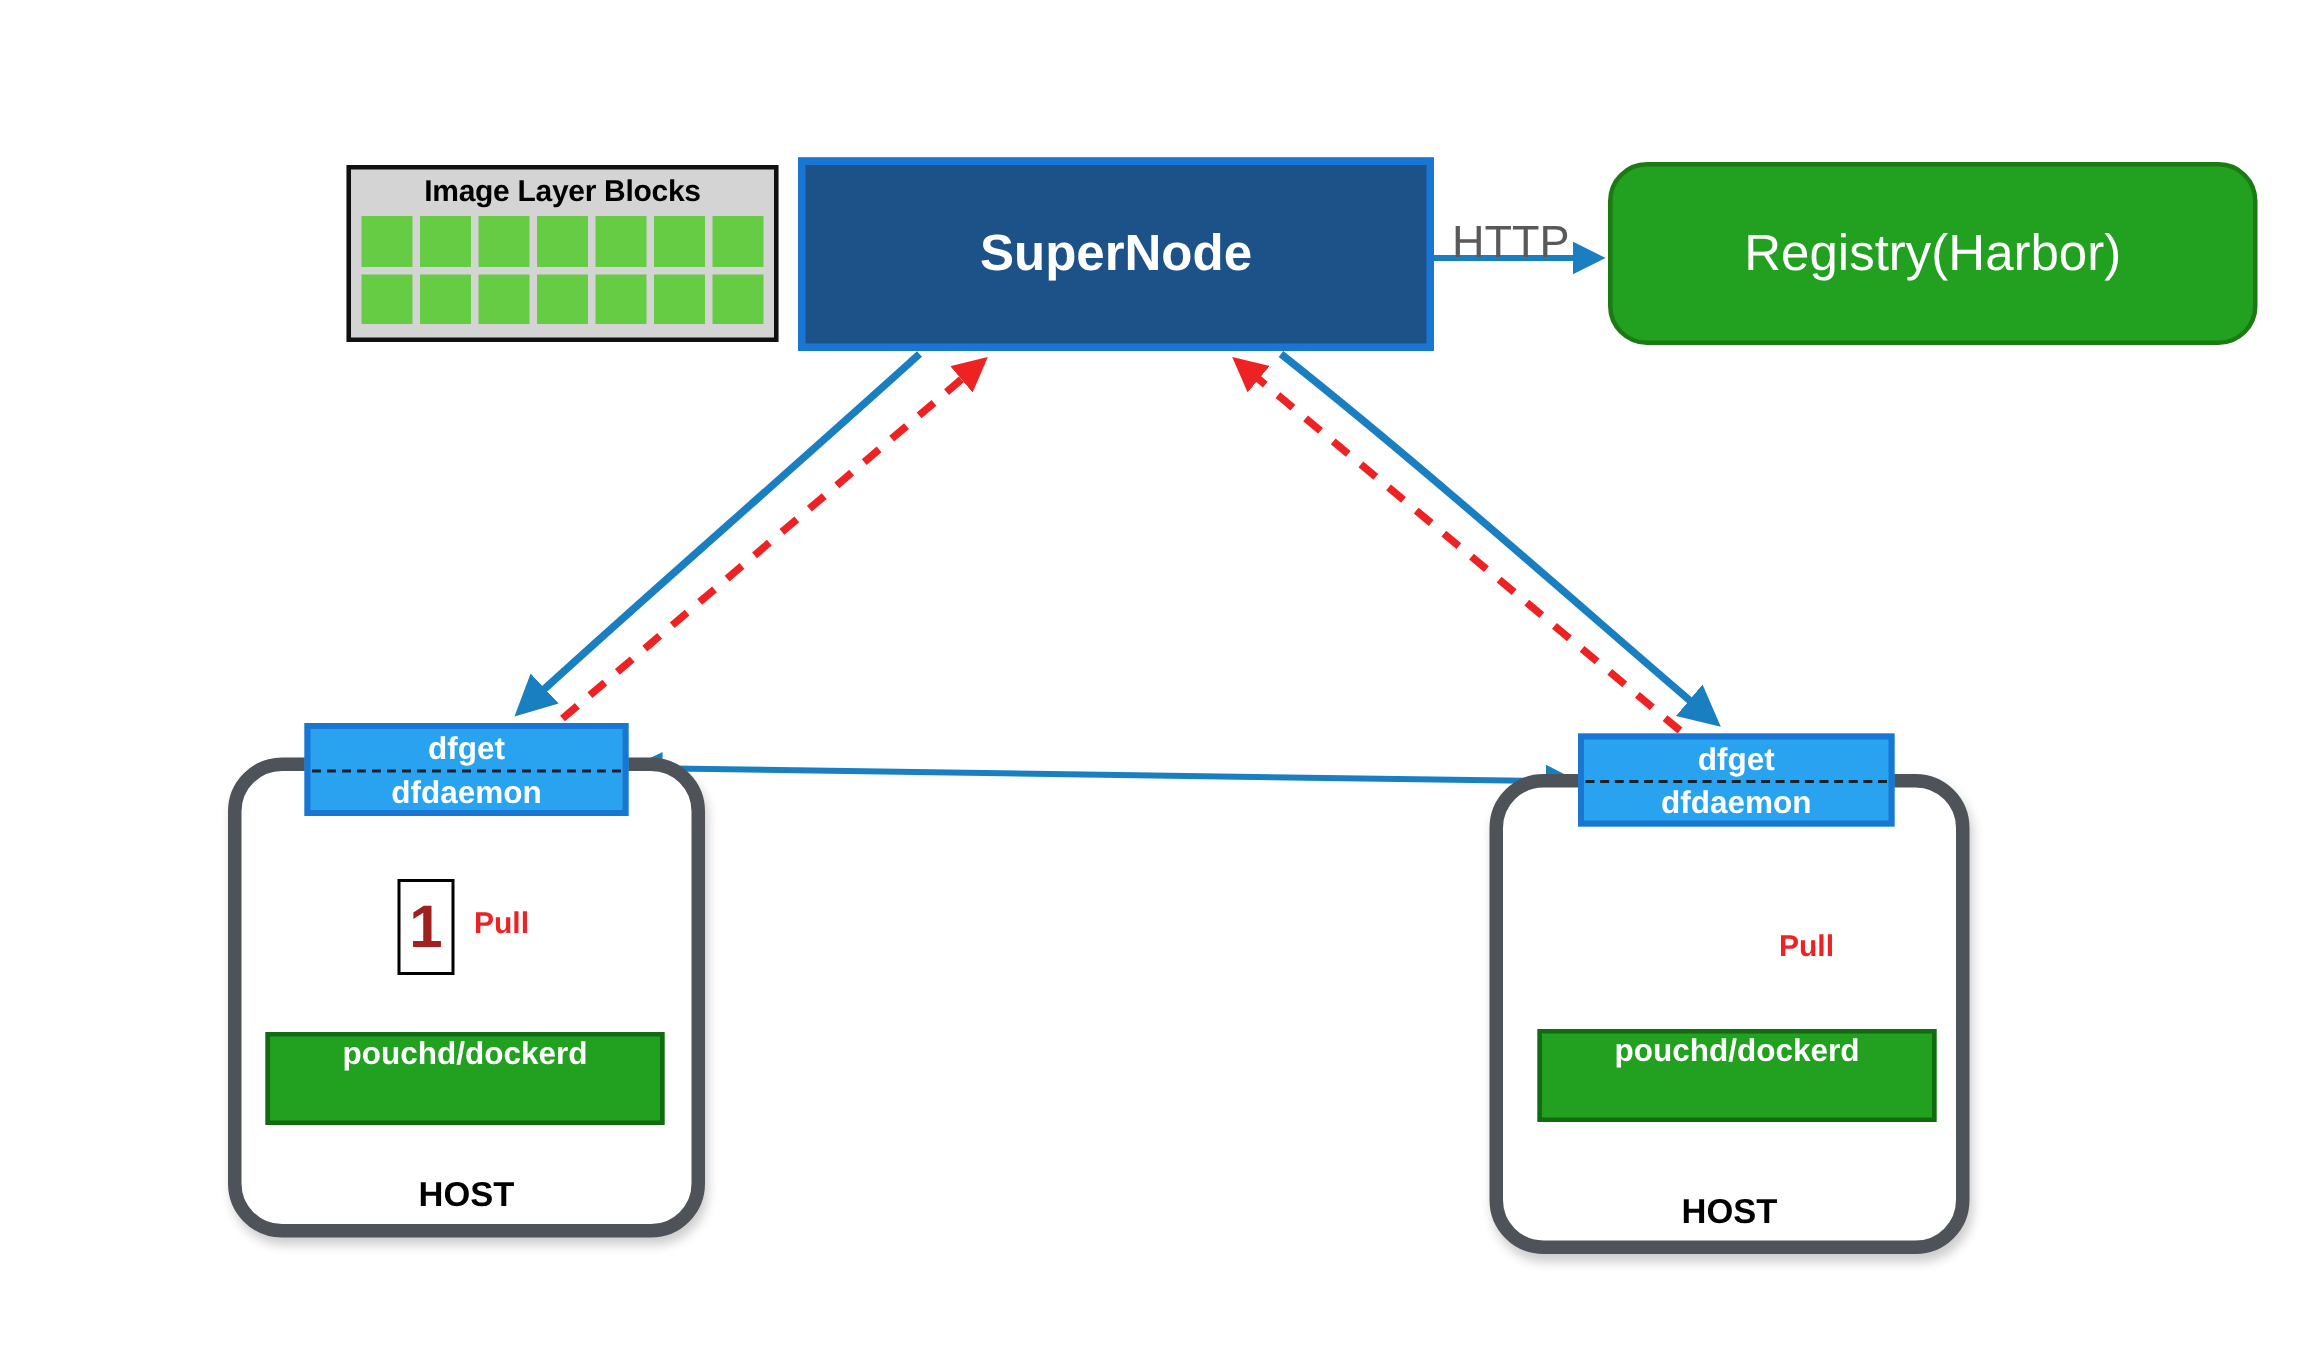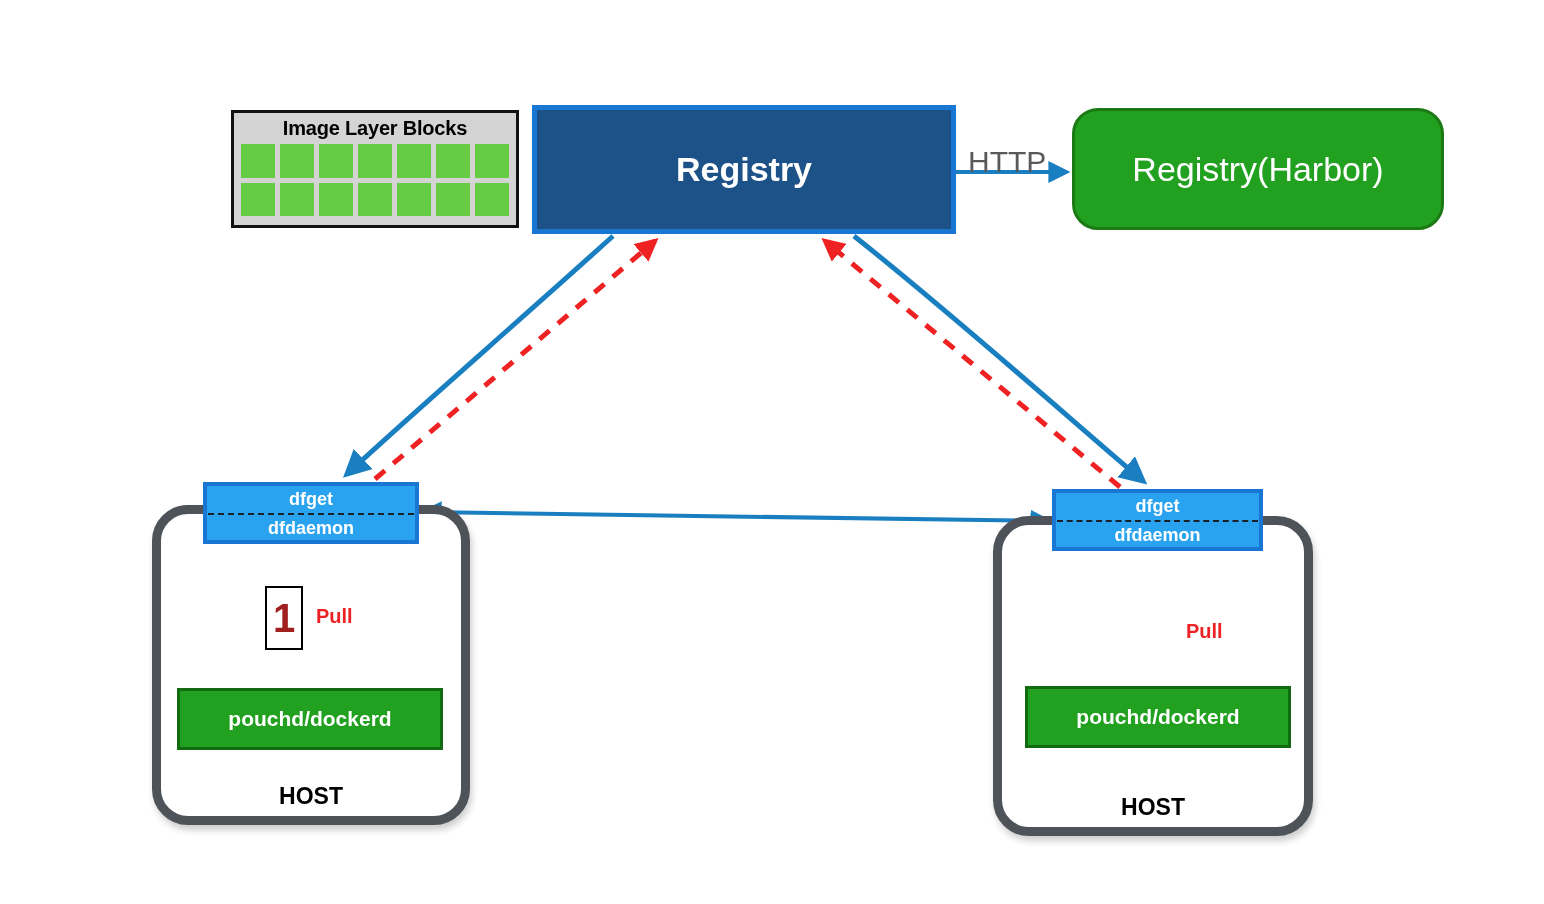--- a/index.html
+++ b/index.html
@@ -79,21 +79,21 @@
     color: #ffffff;
     font-size: 34px;
     font-weight: bold;
   }
 
   
   .registry {
     position: absolute;
     left: 1072px;
     top: 108px;
-    width: 372px;
+    width: 433px;
     height: 122px;
     background: #22a121;
     border: 3px solid #1b7a14;
     border-radius: 26px;
     box-sizing: border-box;
     display: flex;
     align-items: center;
     justify-content: center;
     z-index: 5;
   }
@@ -143,39 +143,39 @@
     background: #29a3f0;
     border: 4px solid #1976d2;
     box-sizing: border-box;
     z-index: 7;
     text-align: center;
   }
   .dfget-left  { left: 203px;  top: 482px; width: 216px; height: 62px; }
   .dfget-right { left: 1052px; top: 489px; width: 211px; height: 62px; }
   .dfget-line {
     color: #ffffff;
-    font-size: 18px;
+    font-size: 21px;
     font-weight: bold;
     line-height: 27px;
   }
   .dfget-divider {
     border-top: 2px dashed #18202a;
     margin: 0 1px;
     height: 0;
   }
 
   
   .dockerd {
     position: absolute;
     background: #22a121;
     border: 3px solid #136b11;
     box-sizing: border-box;
     z-index: 4;
     display: flex;
-    align-items: center;
+    align-items: flex-start;
     justify-content: center;
   }
   .dockerd-left  { left: 177px;  top: 688px; width: 266px; height: 62px; }
   .dockerd-right { left: 1025px; top: 686px; width: 266px; height: 62px; }
   .dockerd-label {
     color: #ffffff;
     font-size: 21px;
     font-weight: bold;
   }
 
@@ -264,21 +264,21 @@
       <div class="layer-block"></div>
       <div class="layer-block"></div>
       <div class="layer-block"></div>
       <div class="layer-block"></div>
       <div class="layer-block"></div>
       <div class="layer-block"></div>
     </div>
   </div>
 
   <div class="supernode">
-    <span class="supernode-label">Registry</span>
+    <span class="supernode-label">SuperNode</span>
   </div>
 
   <div class="http-label">HTTP</div>
 
   <div class="registry">
     <span class="registry-label">Registry(Harbor)</span>
   </div>
 
   <div class="host host-left"></div>
   <div class="host-label host-label-left">HOST</div>

